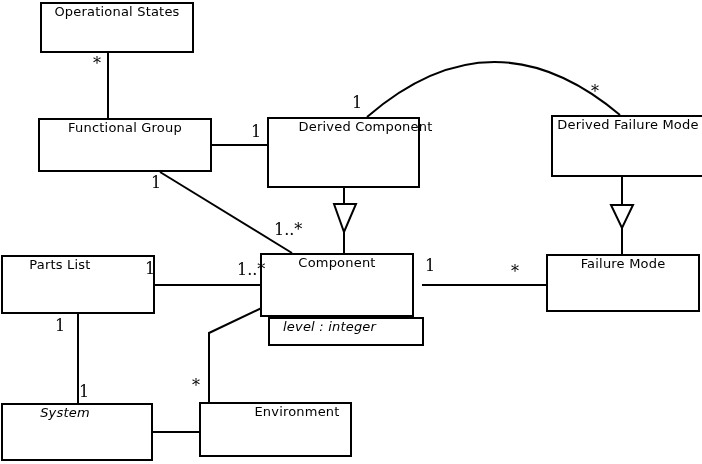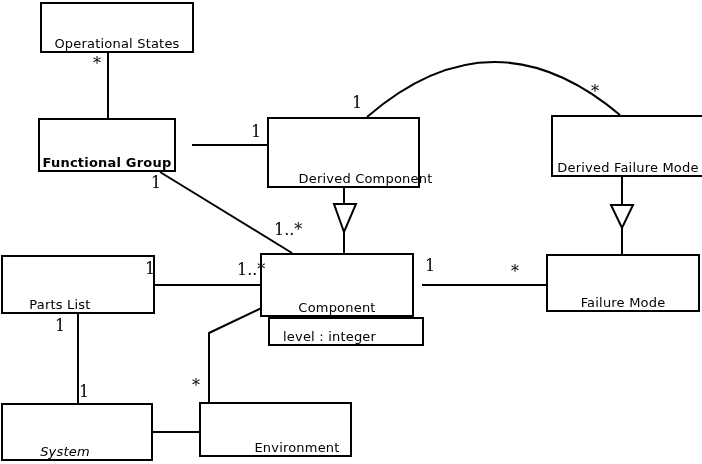--- a/index.html
+++ b/index.html
@@ -9,26 +9,26 @@
     background:#ffffff;
     font-family:"DejaVu Sans",sans-serif;
     overflow:hidden;
   }
   .connectors{position:absolute;left:0;top:0;width:702px;height:464px;}
   .cls{
     position:absolute;
     box-sizing:border-box;
     border:2px solid #000;
     background:#ffffff;
-    display:flex;align-items:flex-end;justify-content:center;
+    display:flex;align-items:flex-start;justify-content:center;
     font-size:13px;color:#000;
     letter-spacing:0.2px;
     white-space:nowrap;
   }
-  .cls.attr{justify-content:flex-start;padding-left:13px;}
+  .cls.attr{justify-content:flex-start;padding-left:13px;font-style:italic;}
   .bias-left{padding-right:36px;}
   .bias-left-sm{padding-right:24px;}
   .mult{
     position:absolute;
     font-family:"DejaVu Serif",serif;
     font-size:16px;line-height:1;
     color:#000;
     white-space:nowrap;
   }
 </style>
@@ -52,21 +52,21 @@
     <line x1="422" y1="285" x2="546" y2="285"></line>
     <line x1="78" y1="314" x2="78" y2="403"></line>
     <line x1="153" y1="432" x2="199" y2="432"></line>
     <polyline points="268,305 209,333 209,402"></polyline>
   </svg>
 
   <div class="cls" style="left:40px;top:2px;width:154px;height:51px;">
     <span>Operational States</span>
   </div>
 
-  <div class="cls" style="left:38px;top:118px;width:138px;height:54px;font-weight:bold;">
+  <div class="cls" style="left:38px;top:118px;width:174px;height:54px;">
     <span>Functional Group</span>
   </div>
 
   <div class="cls" style="left:267px;top:117px;width:153px;height:71px;padding-left:44px;">
     <span>Derived Component</span>
   </div>
 
   <div class="cls" style="left:543px;top:115px;width:154px;height:62px;margin-left:8px;">
     <span>Derived Failure Mode</span>
   </div>

